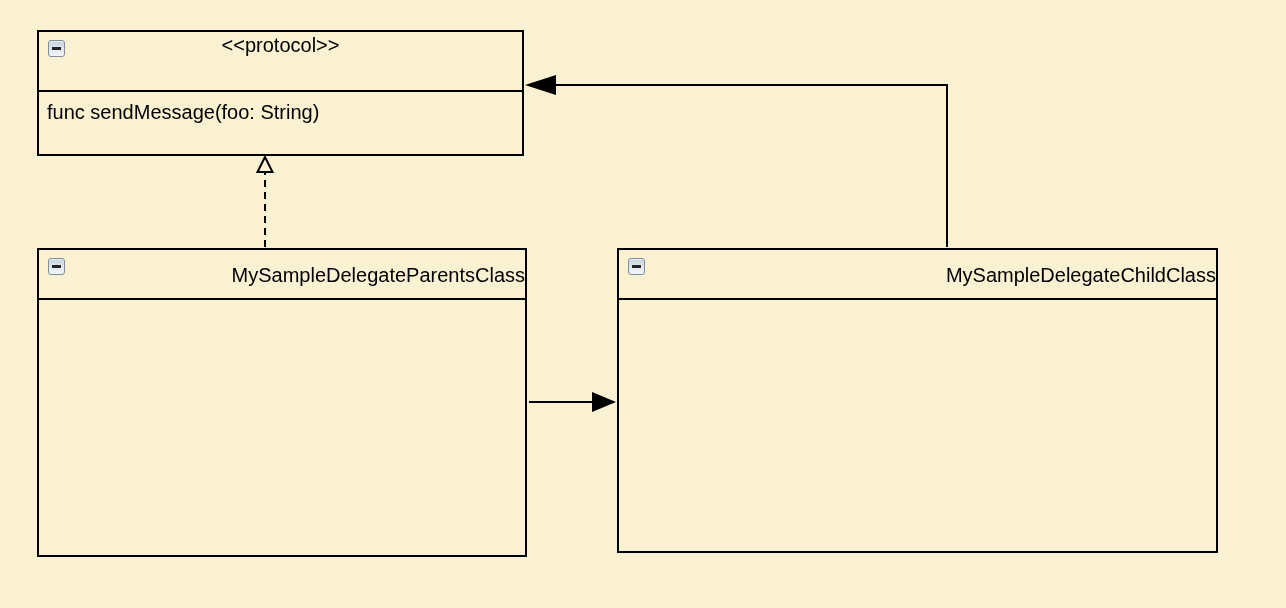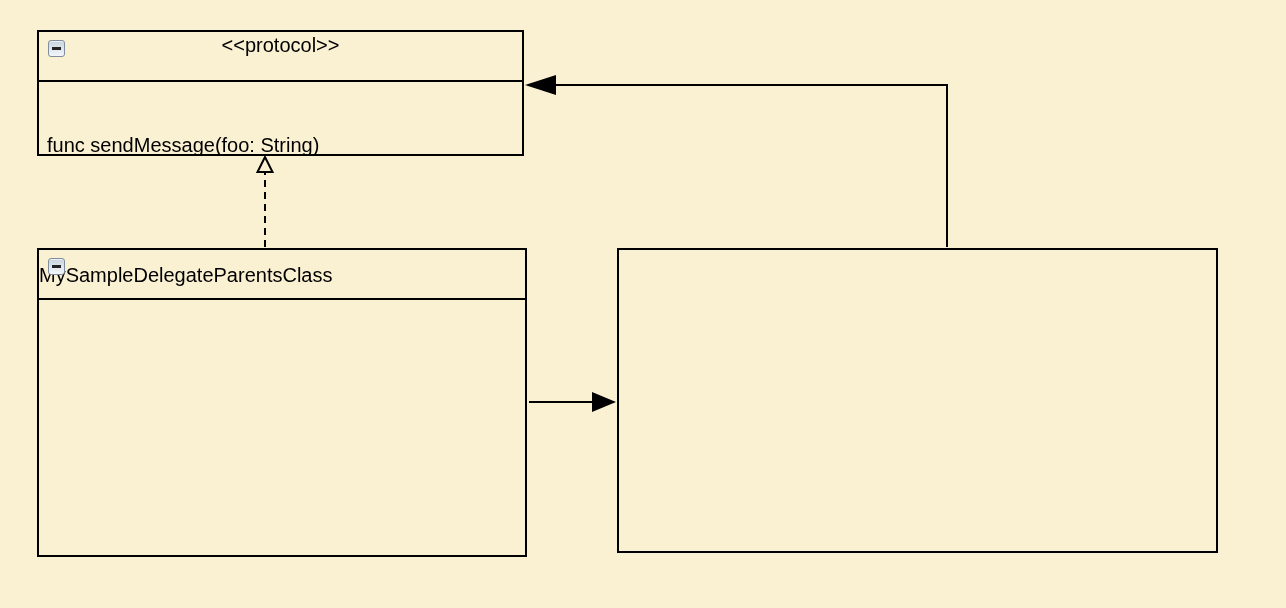--- a/index.html
+++ b/index.html
@@ -53,38 +53,37 @@
     box-shadow: inset 0 1px 0 rgba(255,255,255,0.65);
     cursor: pointer;
   }
   .collapse-btn .minus-glyph {
     position: absolute;
     left: 3px; top: 6px;
     width: 9px; height: 3px;
     background: #232323;
   }
   .box-title {
-    text-align: left;
+    text-align: right;
     font-size: 20px;
     line-height: 50px;
     white-space: nowrap;
   }
   .stereotype-line, .name-line {
     text-align: center;
     font-size: 20px;
     line-height: 25px;
     white-space: nowrap;
   }
-  .box-header.two-line { height: 50px; padding-top: 1px; }
+  .box-header.two-line { height: 60px; padding-top: 1px; }
   .box-header.one-line { height: 50px; }
   .member-line {
     font-size: 20px;
     padding: 9px 8px 0 8px;
     white-space: nowrap;
-    margin-top: 43px;
   }
 
   
   #protocol-box { left: 37px; top: 30px;  width: 487px; height: 126px; }
   #parent-box   { left: 37px; top: 248px; width: 490px; height: 309px; }
   #child-box    { left: 617px; top: 248px; width: 601px; height: 305px; }
 </style>
 </head>
 <body>
 
@@ -124,15 +123,21 @@
     <div class="box-header one-line">
       <span class="collapse-btn">
         <span class="minus-glyph"></span>
       </span>
       <div class="box-title">MySampleDelegateParentsClass</div>
     </div>
     <div class="box-body"></div>
   </div>
 
   <div class="uml-box" id="child-box">
+    <div class="box-header one-line">
+      <span class="collapse-btn">
+        <span class="minus-glyph"></span>
+      </span>
+      <div class="box-title">MySampleDelegateChildClass</div>
+    </div>
   </div>
 
 </div>
 
 </body></html>

